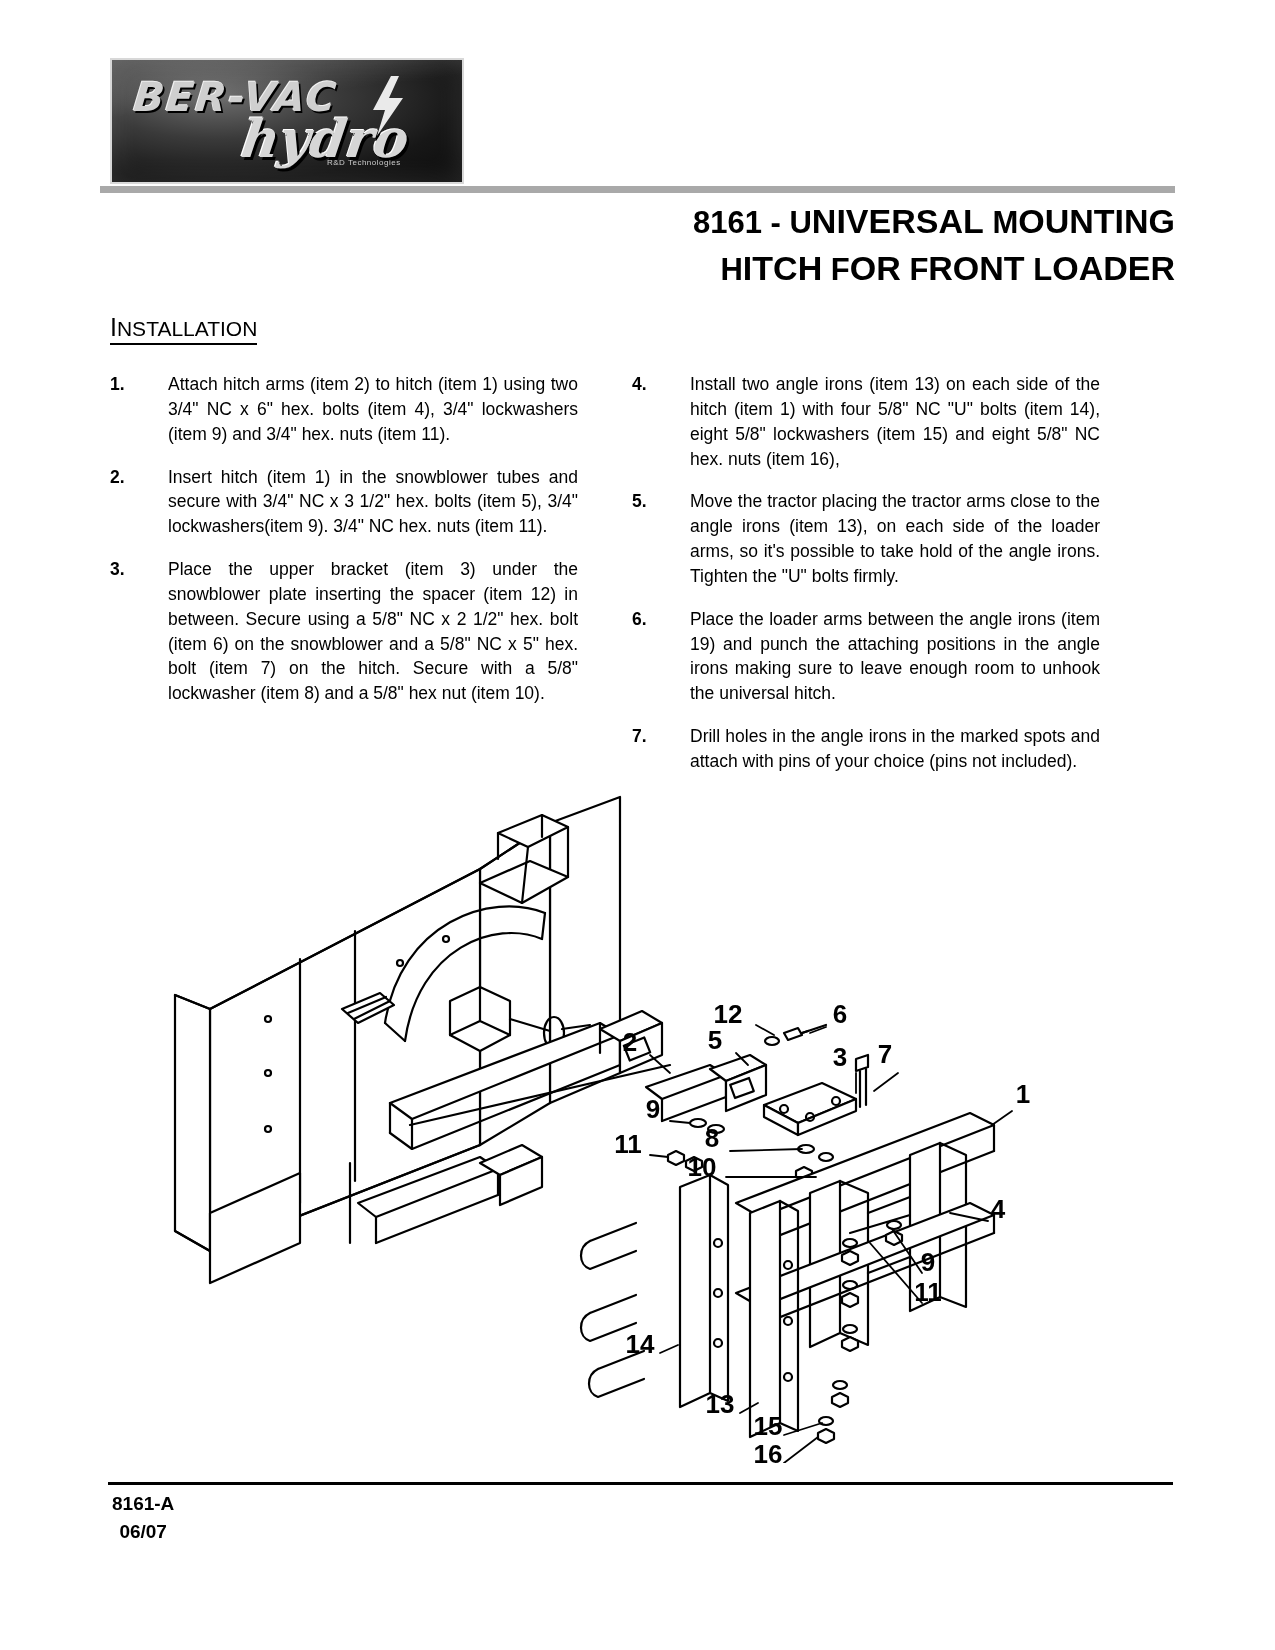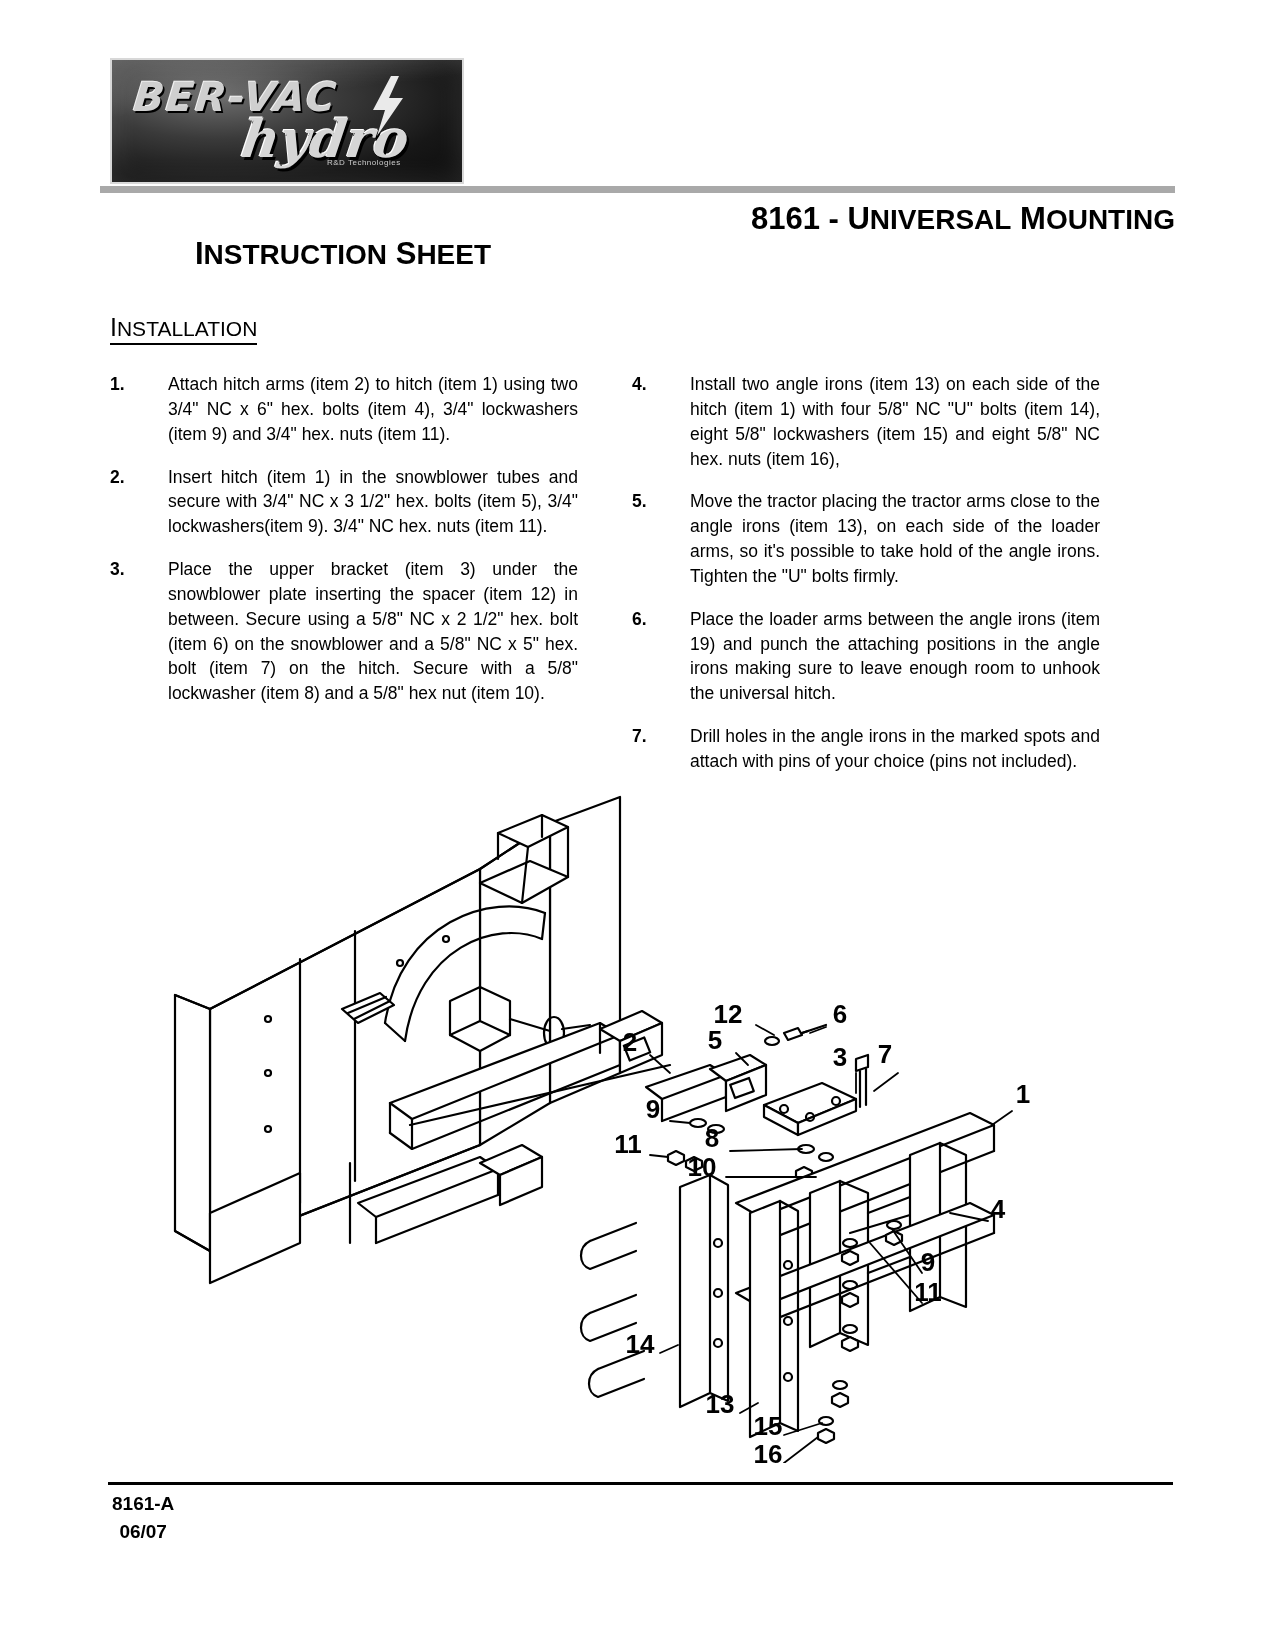--- a/index.html
+++ b/index.html
@@ -123,21 +123,21 @@
     right: 0px;
     top: 0px;
     width: 560px;
     text-align: right;
     font-size: 31px;
     font-weight: bold;
     line-height: 1.38;
   }
   
   .sc { font-size: 31px; margin-top: 8px; }
-  .sc-s { font-size: 28px; }
+  .sc-s { font-size: 34px; }
 
   
   .section-head {
     position: absolute;
     left: 110px;
     top: 313px;
     font-size: 25px;
     font-weight: normal;
   }
   .section-head .u {
@@ -216,28 +216,30 @@
       <div class="logo-text-3">R&amp;D Technologies</div>
       <svg class="logo-bolt" viewBox="0 0 40 60">
         <polygon points="24,0 6,34 18,34 10,60 36,22 22,22 32,0" fill="#ffffff" opacity="0.9"></polygon>
       </svg>
     </div>
   </div>
 
   <div class="header-rule"></div>
 
   <div class="title-row">
-    <div class="title-left">
-      <span class="sc">I</span><span class="sc-s">NSTRUCTION</span>
-      <span class="sc">S</span><span class="sc-s">HEET</span>
-    </div>
     <div class="title-right">
       <div>
         <span class="sc">8161 - U</span><span class="sc-s">NIVERSAL</span>
         <span class="sc">M</span><span class="sc-s">OUNTING</span>
+      </div>
+      <div>
+        <span class="sc">H</span><span class="sc-s">ITCH</span>
+        <span class="sc">F</span><span class="sc-s">OR</span>
+        <span class="sc">F</span><span class="sc-s">RONT</span>
+        <span class="sc">L</span><span class="sc-s">OADER</span>
       </div>
     </div>
   </div>
 
   <div class="section-head">
     <span class="u"><span class="big">I</span><span class="sm">NSTALLATION</span></span>
   </div>
 
   <div class="col col-left">
     <div class="step">

